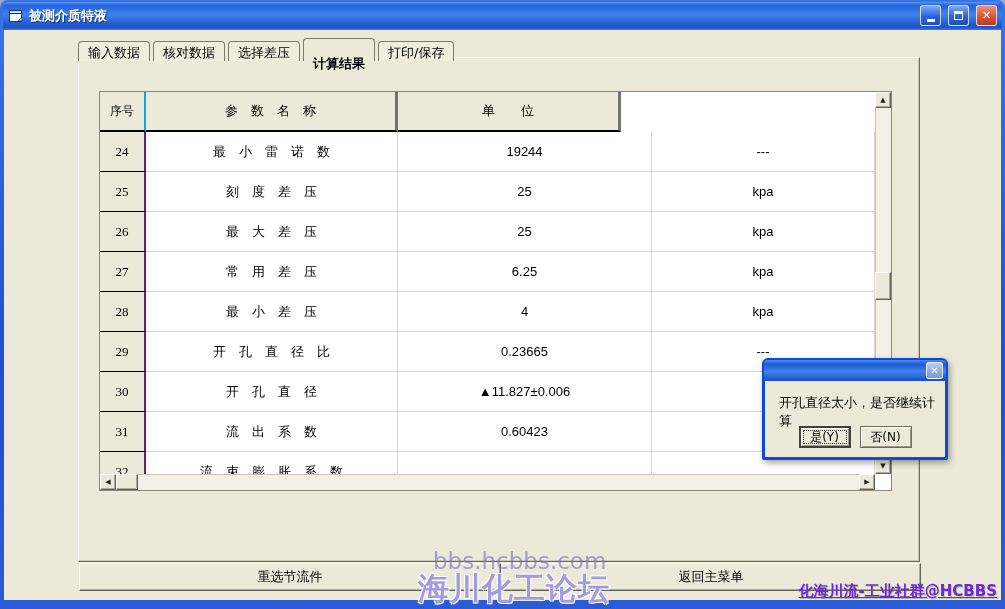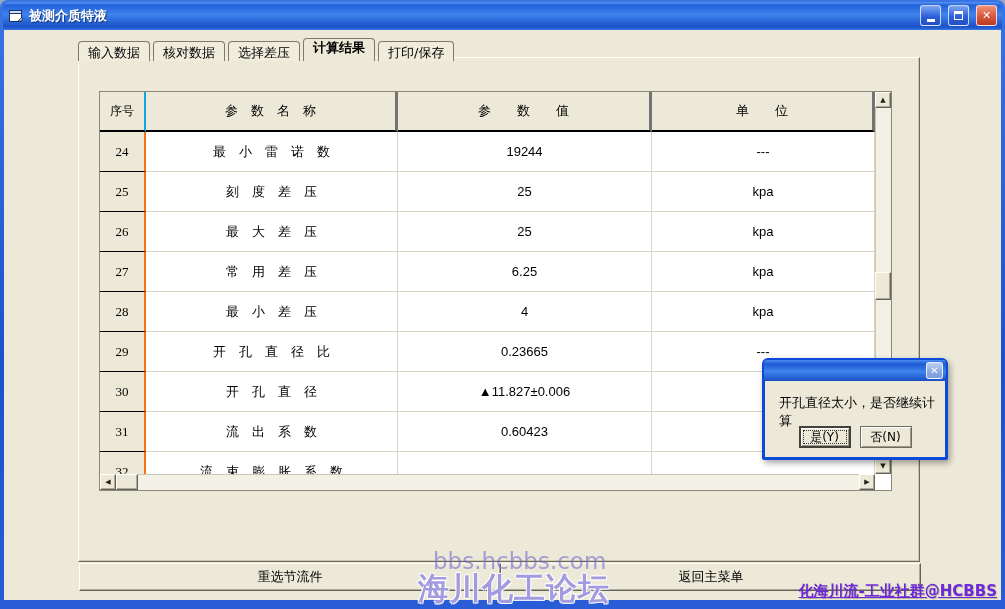--- a/index.html
+++ b/index.html
@@ -30,35 +30,35 @@
   .glyph-max{display:block;width:9px;height:9px;border:1px solid #fff;border-top-width:3px;}
   
   .client{position:absolute;left:4px;top:30px;width:997px;height:570px;background:#ece9d8;}
   
   .tabstrip{position:absolute;left:74px;top:7px;height:23px;display:flex;align-items:flex-end;z-index:5;}
   .tab{
     height:20px;padding:2px 9px 0;background:#f0eddd;
     border:1px solid #7c7a6c;border-bottom:none;border-radius:4px 4px 0 0;
     margin-right:3px;position:relative;top:1px;cursor:pointer;white-space:nowrap;
   }
-  .tab.sel{font-weight:bold;height:23px;padding-top:0;top:1px;background:#ece9d8;z-index:6;}
+  .tab.sel{font-weight:bold;height:23px;padding-top:16px;top:1px;background:#ece9d8;z-index:6;}
   .page{
     position:absolute;left:74px;top:27px;width:842px;height:505px;
     background:#ece9d8;border:1px solid;border-color:#fffef8 #6e6c5e #6e6c5e #fffef8;
     box-shadow:inset -1px -1px 0 #c9c6b4;
   }
   
   .grid{position:absolute;left:96px;top:62px;width:791px;height:398px;box-shadow:0 0 0 1px #8a8878;background:#fff;z-index:8;}
   .grid-body{position:absolute;left:0;top:0;width:775px;height:382px;overflow:hidden;background:#fff;}
   .ghead,.grow{display:flex;height:40px;}
   .gc{display:flex;align-items:center;justify-content:center;overflow:hidden;white-space:nowrap;}
   .w-idx{width:46px;}.w-c1{width:252px;}.w-c2{width:254px;}.w-c3{width:223px;}
   .ghead .gc{background:#ece9d8;border-bottom:2px solid #000;border-right:3px solid #737373;}
   .ghead .w-idx{border-right:2px solid #0ea5e9;font-size:12px;}
-  .grow .idx{background:#ece9d8;border-right:2px solid #f97316;border-bottom:1px solid #000;font-family:"Liberation Serif",serif;font-size:13px;}
+  .grow .idx{background:#ece9d8;border-right:2px solid #701a75;border-bottom:1px solid #000;font-family:"Liberation Serif",serif;font-size:13px;}
   .grow .dcell{background:#fff;border-right:1px solid #d8d4c6;border-bottom:1px solid #d8d4c6;}
   .grow .val,.grow .unit{font-family:Liberation Sans, sans-serif;font-size:13px;}
   
   .vscroll{position:absolute;left:775px;top:0;width:16px;height:382px;background:#f3f1e6;box-shadow:inset 1px 0 0 #c9c6b4;}
   .hscroll{position:absolute;left:0;top:382px;width:775px;height:16px;background:#f3f1e6;box-shadow:inset 0 1px 0 #c9c6b4;}
   .sbtn{
     position:absolute;width:16px;height:16px;background:#ece9d8;
     border:1px solid;border-color:#fffef8 #64635a #64635a #fffef8;
     box-shadow:inset -1px -1px 0 #aeab9c;
     display:flex;align-items:center;justify-content:center;
@@ -146,21 +146,20 @@
         <div class="tab sel">计算结果</div>
         <div class="tab">打印/保存</div>
       </div>
     <div class="page"></div>
 
     <div class="grid">
       <div class="grid-body">
         <div class="ghead">
           <div class="gc w-idx">序号</div>
           <div class="gc w-c1">参　数　名　称</div>
-          <div class="gc w-c2">参　　数　　值</div>
           <div class="gc w-c3">单　　位</div>
         </div>
         <div id="grid-rows">
             <div class="grow">
               <div class="gc idx w-idx">24</div>
               <div class="gc dcell name w-c1">最　小　雷　诺　数</div>
               <div class="gc dcell val w-c2">19244</div>
               <div class="gc dcell unit w-c3">---</div>
             </div>
             <div class="grow">

